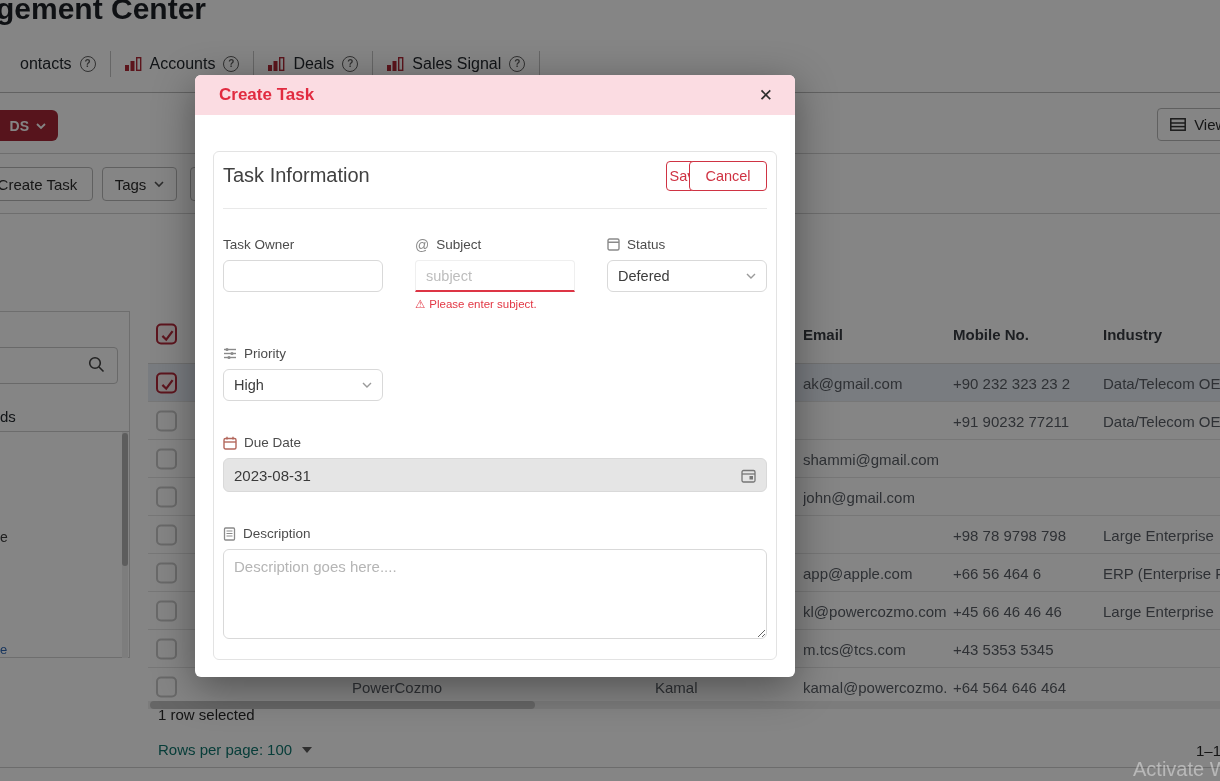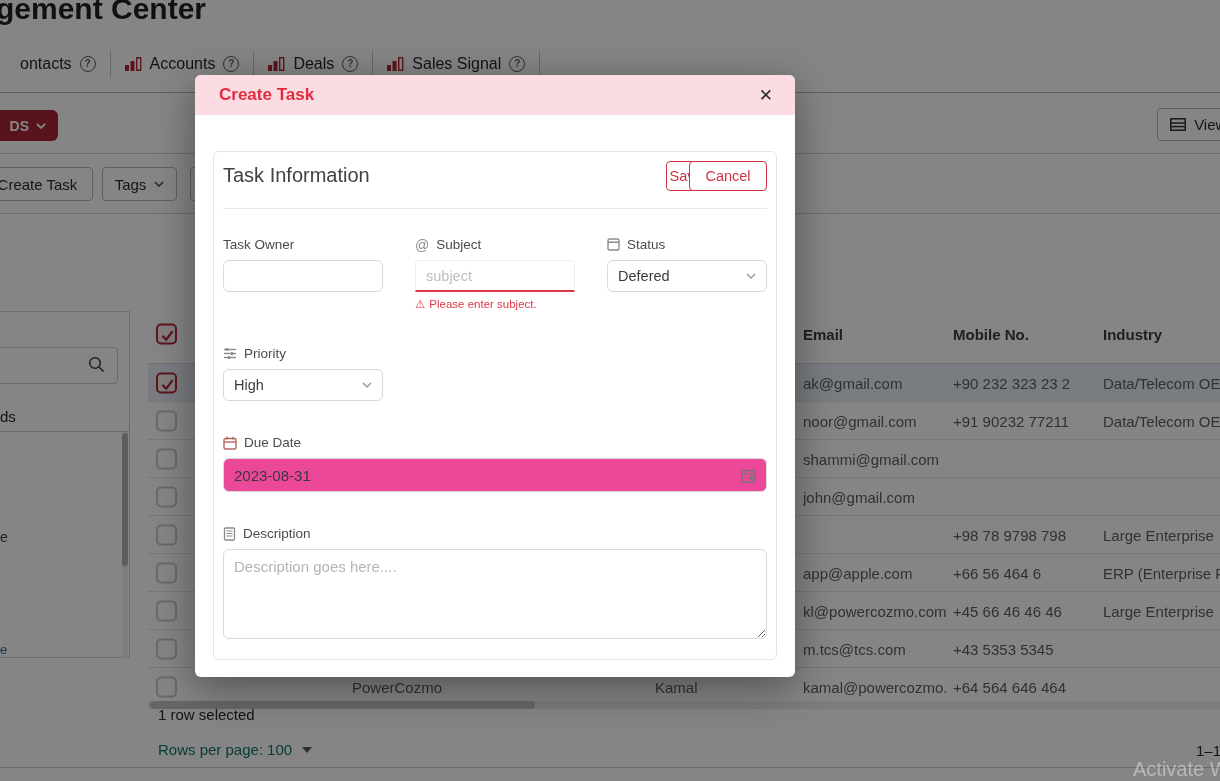--- a/index.html
+++ b/index.html
@@ -82,21 +82,21 @@
   .flabel { display:flex; align-items:center; gap:7px; font-size:13.5px; color:#4c4c4c; height:19px; margin-bottom:6px; }
   .ficon { display:flex; align-items:center; color:#8a8a8a; }
   .tinput { width:100%; height:32px; border:1px solid #d9d9d9; border-radius:6px; padding:0 10px; font-size:14.5px;
             color:#3c3c3c; font-family:"Liberation Sans", sans-serif; background:#fff; outline:none; }
   .tinput::placeholder { color:#bdbdbd; }
   .subject-input { border:1px solid #efefef; border-bottom:2px solid #dd3545; border-radius:4px 4px 0 0; }
   .err { margin-top:4px; font-size:11.5px; color:#e23744; display:flex; align-items:center; gap:4px; height:16px; }
   .selbox { width:100%; height:32px; border:1px solid #d9d9d9; border-radius:6px; padding:0 10px; font-size:14.5px;
             color:#3c3c3c; display:flex; align-items:center; justify-content:space-between; cursor:pointer; background:#fff; }
   .datebox { width:100%; height:34px; border:1px solid #d9d9d9; border-radius:6px; padding:8px 10px; font-size:15px;
-             color:#3a3a3a; display:flex; align-items:center; justify-content:space-between; background:#ec4899; cursor:text; }
+             color:#3a3a3a; display:flex; align-items:center; justify-content:space-between; background:#e5e5e5; cursor:text; }
   .descarea { width:100%; height:90px; border:1px solid #d9d9d9; border-radius:6px; padding:8px 10px; font-size:15px;
               color:#3c3c3c; font-family:"Liberation Sans", sans-serif; resize:both; outline:none; }
   .descarea::placeholder { color:#b5b5b5; }
   .reminder-pill { height:44px; border:1px solid #cde5c2; border-radius:10px; margin-top:2px;
                    background:linear-gradient(180deg,#f4faf0,#e6f3de); display:flex; align-items:center; gap:14px; padding:0 10px; }
   .toggle { position:relative; width:46px; height:24px; background:#e3e3e3; border-radius:12px; cursor:pointer; }
   .knob { position:absolute; left:0px; top:-1px; width:26px; height:26px; background:#fff; border-radius:50%;
           box-shadow:0 1px 3px rgba(0,0,0,0.35); }
   .reminder-label { font-size:15px; color:#6aa86a; }
 
@@ -220,21 +220,20 @@
           <div class="td" style="left: 204px; width: 300px;"></div>
           <div class="td" style="left: 507px; width: 140px;"></div>
           <div class="td" style="left: 655px; width: 145px;">ak@gmail.com</div>
           <div class="td" style="left: 805px; width: 145px;">+90 232 323 23 2</div>
           <div class="td" style="left: 955px; width: 265px;">Data/Telecom OEM</div>
         </div>
         <div class="trow" style="top: 402px;">
           <div class="cb"></div>
           <div class="td" style="left: 204px; width: 300px;"></div>
           <div class="td" style="left: 507px; width: 140px;"></div>
-          <div class="td" style="left: 655px; width: 145px;">noor@gmail.com</div>
           <div class="td" style="left: 805px; width: 145px;">+91 90232 77211</div>
           <div class="td" style="left: 955px; width: 265px;">Data/Telecom OEM</div>
         </div>
         <div class="trow" style="top: 440px;">
           <div class="cb"></div>
           <div class="td" style="left: 204px; width: 300px;"></div>
           <div class="td" style="left: 507px; width: 140px;"></div>
           <div class="td" style="left: 655px; width: 145px;">shammi@gmail.com</div>
           <div class="td" style="left: 805px; width: 145px;"></div>
           <div class="td" style="left: 955px; width: 265px;"></div>

